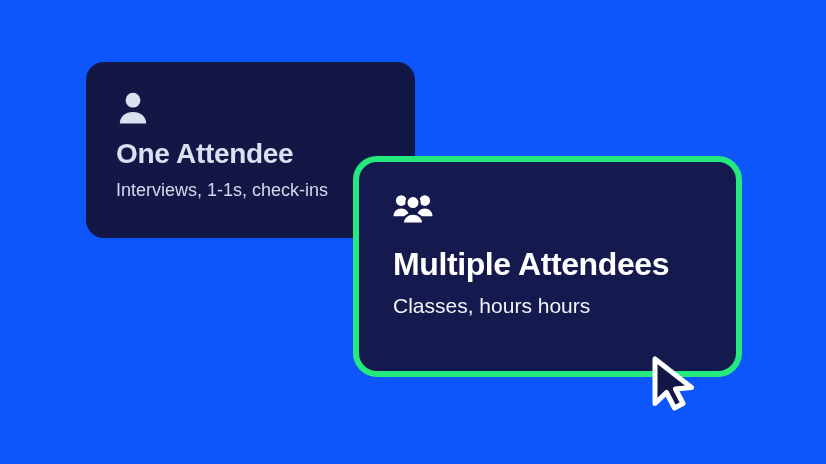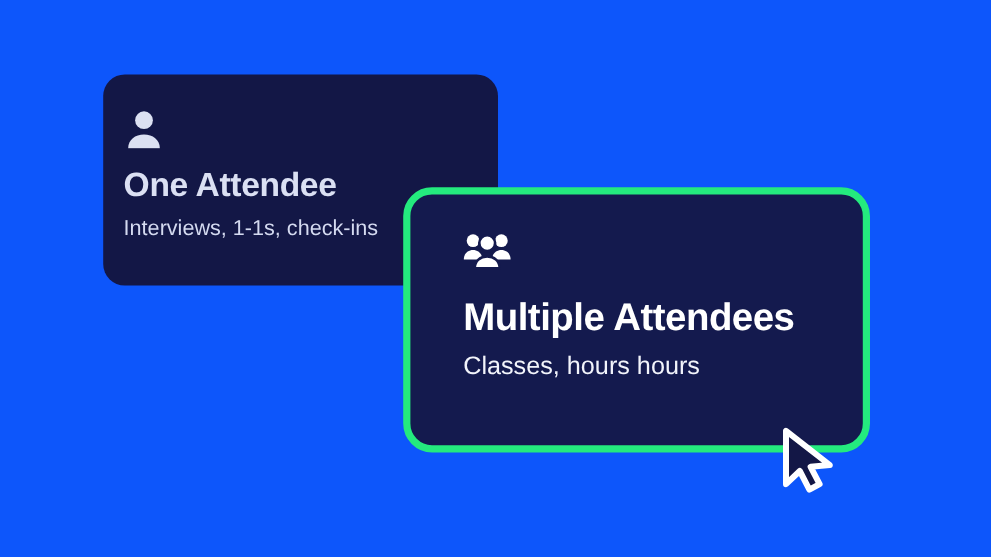--- a/index.html
+++ b/index.html
@@ -24,21 +24,21 @@
   
   .card-one {
     position: absolute;
     left: 86px;
     top: 62px;
     width: 329px;
     height: 176px;
     background: #131746;
     border-radius: 18px;
     box-sizing: border-box;
-    padding: 28px 30px 0 17px;
+    padding: 28px 30px 0 30px;
     overflow: hidden;
     z-index: 1;
   }
 
   .card-one .icon-wrap {
     width: 34px;
     height: 34px;
     display: block;
   }
 
@@ -55,29 +55,29 @@
     margin-top: 10px;
     font-size: 18px;
     font-weight: normal;
     color: #d4daf0;
     white-space: nowrap;
   }
 
   
   .card-multi {
     position: absolute;
-    left: 336px;
+    left: 353px;
     top: 156px;
     width: 389px;
     height: 221px;
     background: #141a4e;
     border: 6px solid #24ea7e;
     border-radius: 24px;
     box-sizing: border-box;
-    padding: 30px 34px 0 44px;
+    padding: 30px 34px 0 34px;
     z-index: 2;
     overflow: hidden;
   }
 
   .card-multi .icon-wrap {
     width: 40px;
     height: 34px;
     display: block;
   }
 

